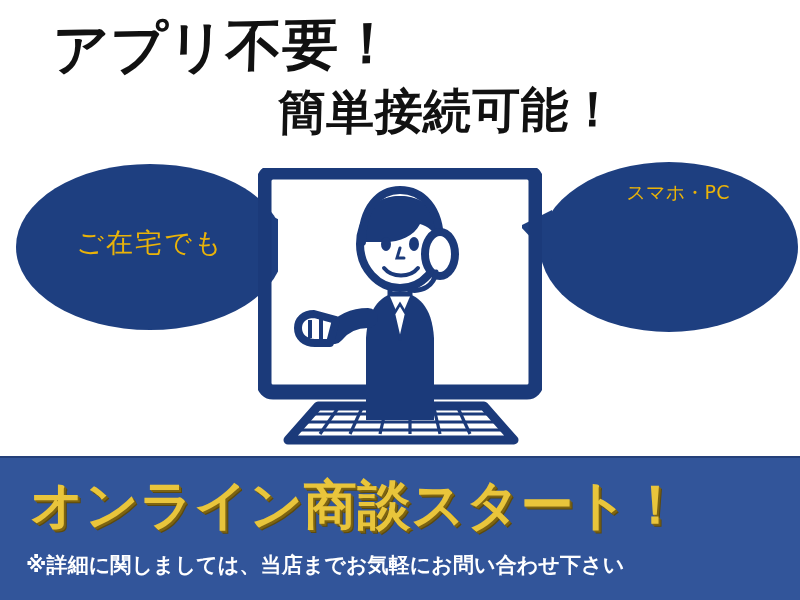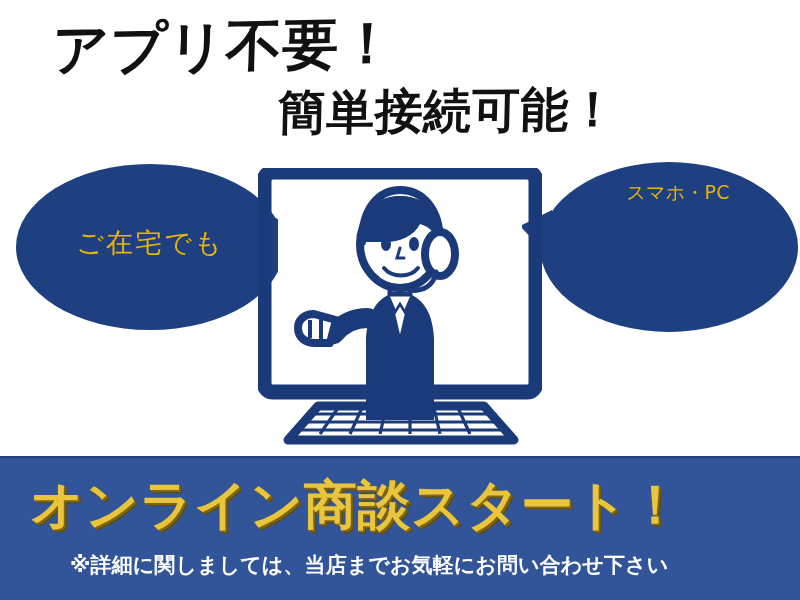--- a/index.html
+++ b/index.html
@@ -152,21 +152,20 @@
   #banner-subtext {
     position: absolute;
     left: 26px;
     top: 93px;
     font-size: 21px;
     font-weight: 700;
     color: #ffffff;
     white-space: nowrap;
     letter-spacing: 0.005em;
     font-family: "DejaVu Sans", "Liberation Sans", sans-serif;
-    margin-left: 44px;
   }
 </style>
 </head>
 <body>
 
 <div id="banner-poster">
 
   <div class="headline" id="headline-1">アプリ不要！</div>
 
   <div class="headline" id="headline-2">簡単接続可能！</div>

